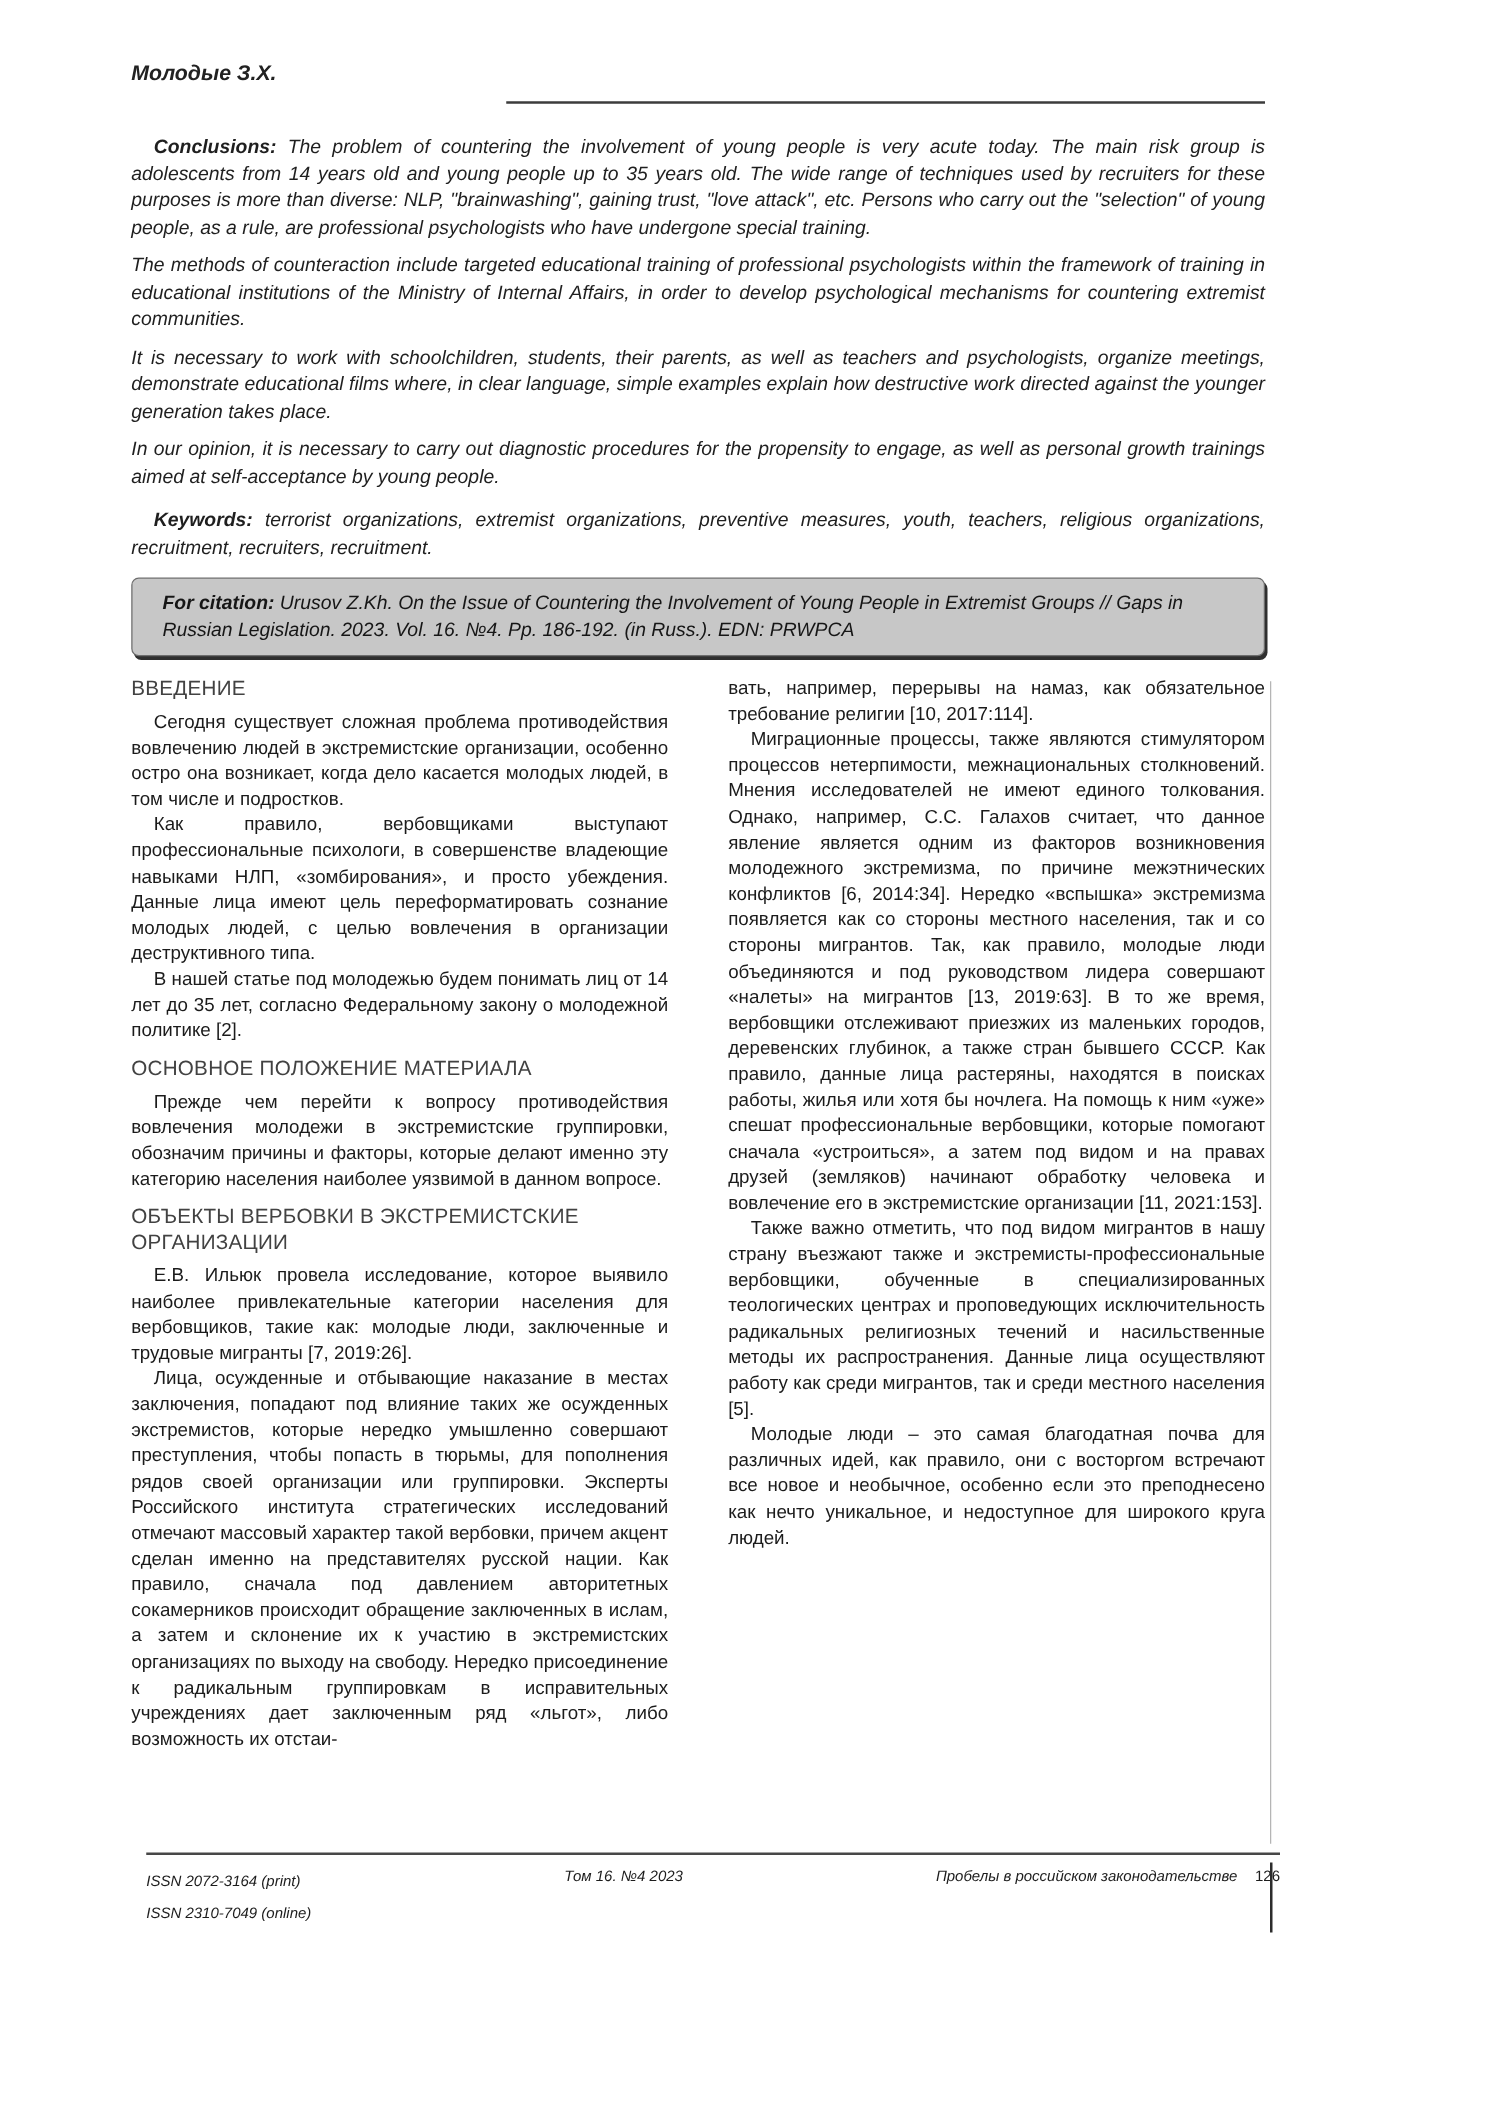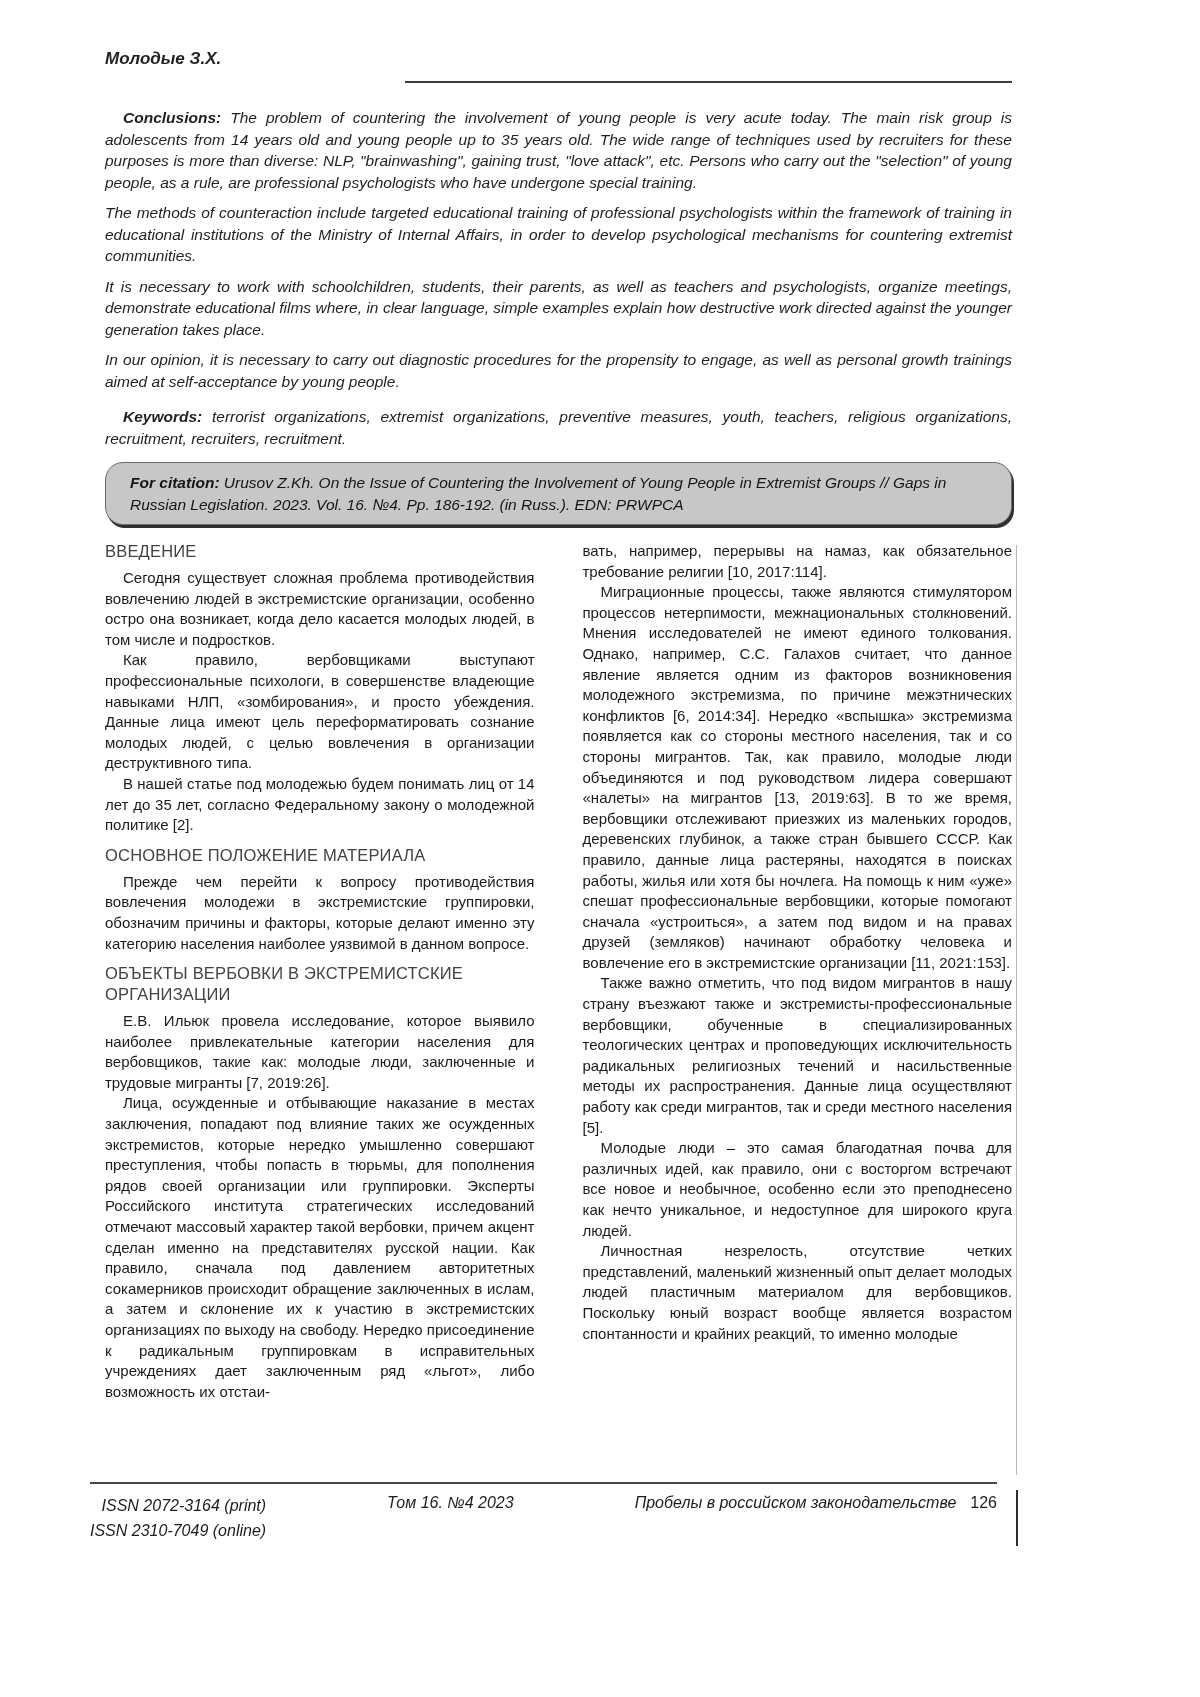--- a/index.html
+++ b/index.html
@@ -24,21 +24,21 @@
   .abstract { margin-top: 24px; font-style: italic; font-size: 15.5px; line-height: 21.5px; text-align: justify; color: #1f1f1f; }
   .abstract p { margin-bottom: 9px; }
   .abstract .lead { font-weight: bold; margin-left: 18px; }
   .kw { margin-top: 14px; }
 
   
   .cite {
     margin-top: 13px;
     background: #c7c7c7;
     border: 1px solid #6d6d6d;
-    border-radius: 18px;
+    border-radius: 6px;
     padding: 9px 24px;
     font-style: italic;
     font-size: 15.5px;
     line-height: 21.5px;
     box-shadow: 2px 3px 0 #2f2f2f;
     color: #161616;
   }
   .cite .lead { font-weight: bold; }
 
   
@@ -62,21 +62,21 @@
     letter-spacing: .2px;
     margin: 9px 0 6px;
     text-align: left;
   }
   .col h2.sect:first-child { margin-top: 0; }
 
   
   .vline-main { position: absolute; left: 1016px; top: 545px; width: 1px; height: 930px; background: #b5b5b5; }
 
   
-  .pfooter { position: absolute; left: 90px; top: 1482px; width: 907px; font-size: 16px; text-align: right; }
+  .pfooter { position: absolute; left: 117px; top: 1482px; width: 907px; font-size: 12px; }
   .frule { height: 2px; background: #474747; margin-bottom: 9px; }
   .frow { display: flex; justify-content: space-between; align-items: flex-start; font-style: italic; color: #1d1d1d; }
   .issn div { line-height: 25px; }
   .vol { padding-top: 1px; }
   .jright { display: flex; gap: 14px; align-items: baseline; padding-top: 1px; }
   .pnum { font-style: normal; }
   .vline-footer { position: absolute; left: 1016px; top: 1490px; width: 2px; height: 56px; background: #2d2d2d; }
 </style>
 </head>
 <body>
@@ -111,21 +111,20 @@
         <p>Прежде чем перейти к вопросу противодействия вовлечения молодежи в экстремистские группировки, обозначим причины и факторы, которые делают именно эту категорию населения наиболее уязвимой в данном вопросе.</p>
         <h2 class="sect">ОБЪЕКТЫ ВЕРБОВКИ В ЭКСТРЕМИСТСКИЕ ОРГАНИЗАЦИИ</h2>
         <p>Е.В. Ильюк провела исследование, которое выявило наиболее привлекательные категории населения для вербовщиков, такие как: молодые люди, заключенные и трудовые мигранты [7, 2019:26].</p>
         <p>Лица, осужденные и отбывающие наказание в местах заключения, попадают под влияние таких же осужденных экстремистов, которые нередко умышленно совершают преступления, чтобы попасть в тюрьмы, для пополнения рядов своей организации или группировки. Эксперты Российского института стратегических исследований отмечают массовый характер такой вербовки, причем акцент сделан именно на представителях русской нации. Как правило, сначала под давлением авторитетных сокамерников происходит обращение заключенных в ислам, а затем и склонение их к участию в экстремистских организациях по выходу на свободу. Нередко присоединение к радикальным группировкам в исправительных учреждениях дает заключенным ряд «льгот», либо возможность их отстаи-</p>
       </div>
       <div class="col" lang="ru">
         <p class="noind">вать, например, перерывы на намаз, как обязательное требование религии [10, 2017:114].</p>
         <p>Миграционные процессы, также являются стимулятором процессов нетерпимости, межнациональных столкновений. Мнения исследователей не имеют единого толкования. Однако, например, С.С. Галахов считает, что данное явление является одним из факторов возникновения молодежного экстремизма, по причине межэтнических конфликтов [6, 2014:34]. Нередко «вспышка» экстремизма появляется как со стороны местного населения, так и со стороны мигрантов. Так, как правило, молодые люди объединяются и под руководством лидера совершают «налеты» на мигрантов [13, 2019:63]. В то же время, вербовщики отслеживают приезжих из маленьких городов, деревенских глубинок, а также стран бывшего СССР. Как правило, данные лица растеряны, находятся в поисках работы, жилья или хотя бы ночлега. На помощь к ним «уже» спешат профессиональные вербовщики, которые помогают сначала «устроиться», а затем под видом и на правах друзей (земляков) начинают обработку человека и вовлечение его в экстремистские организации [11, 2021:153].</p>
         <p>Также важно отметить, что под видом мигрантов в нашу страну въезжают также и экстремисты-профессиональные вербовщики, обученные в специализированных теологических центрах и проповедующих исключительность радикальных религиозных течений и насильственные методы их распространения. Данные лица осуществляют работу как среди мигрантов, так и среди местного населения [5].</p>
         <p>Молодые люди – это самая благодатная почва для различных идей, как правило, они с восторгом встречают все новое и необычное, особенно если это преподнесено как нечто уникальное, и недоступное для широкого круга людей.</p>
-        <p>Личностная незрелость, отсутствие четких представлений, маленький жизненный опыт делает молодых людей пластичным материалом для вербовщиков. Поскольку юный возраст вообще является возрастом спонтанности и крайних реакций, то именно молодые</p>
       </div>
     </div>
   </div>
 
   <div class="vline-main"></div>
 
   <div class="pfooter">
     <div class="frule"></div>
     <div class="frow">
       <div class="issn">

